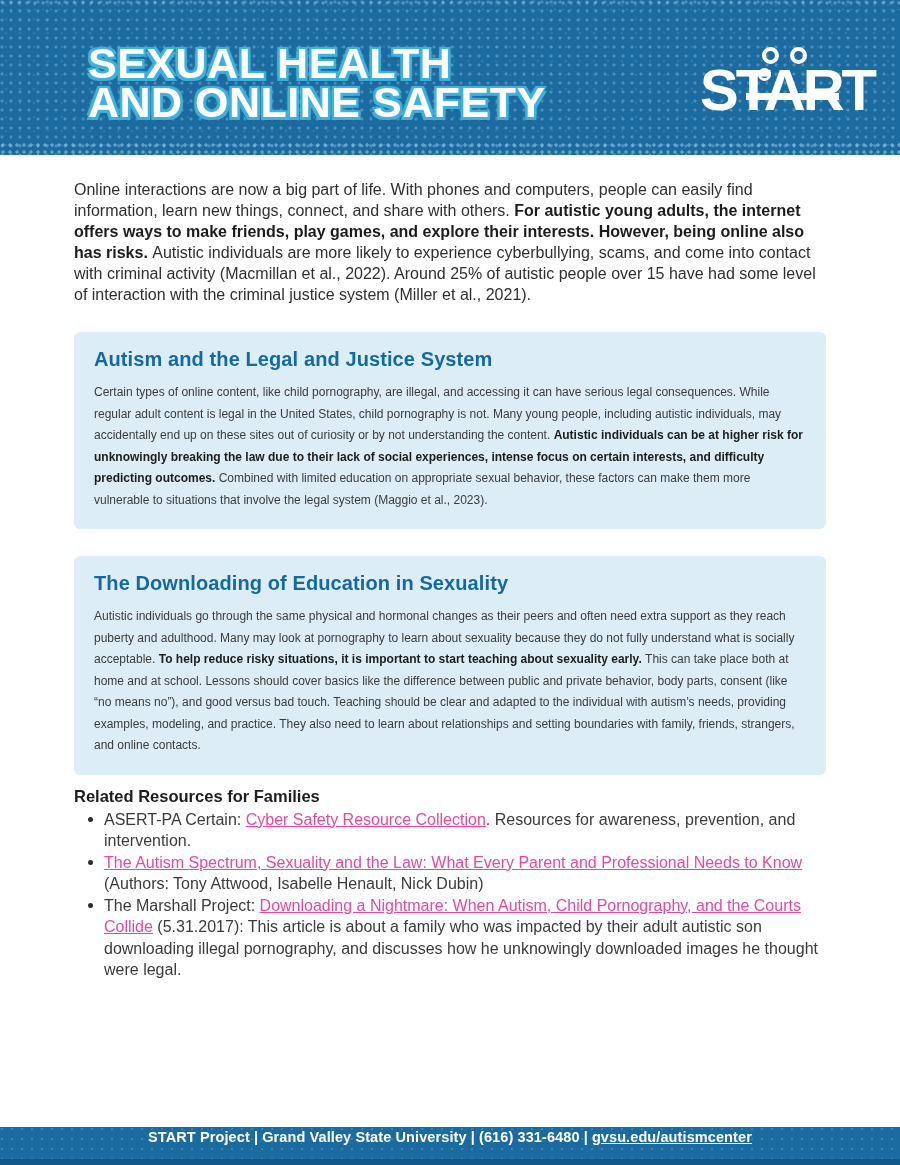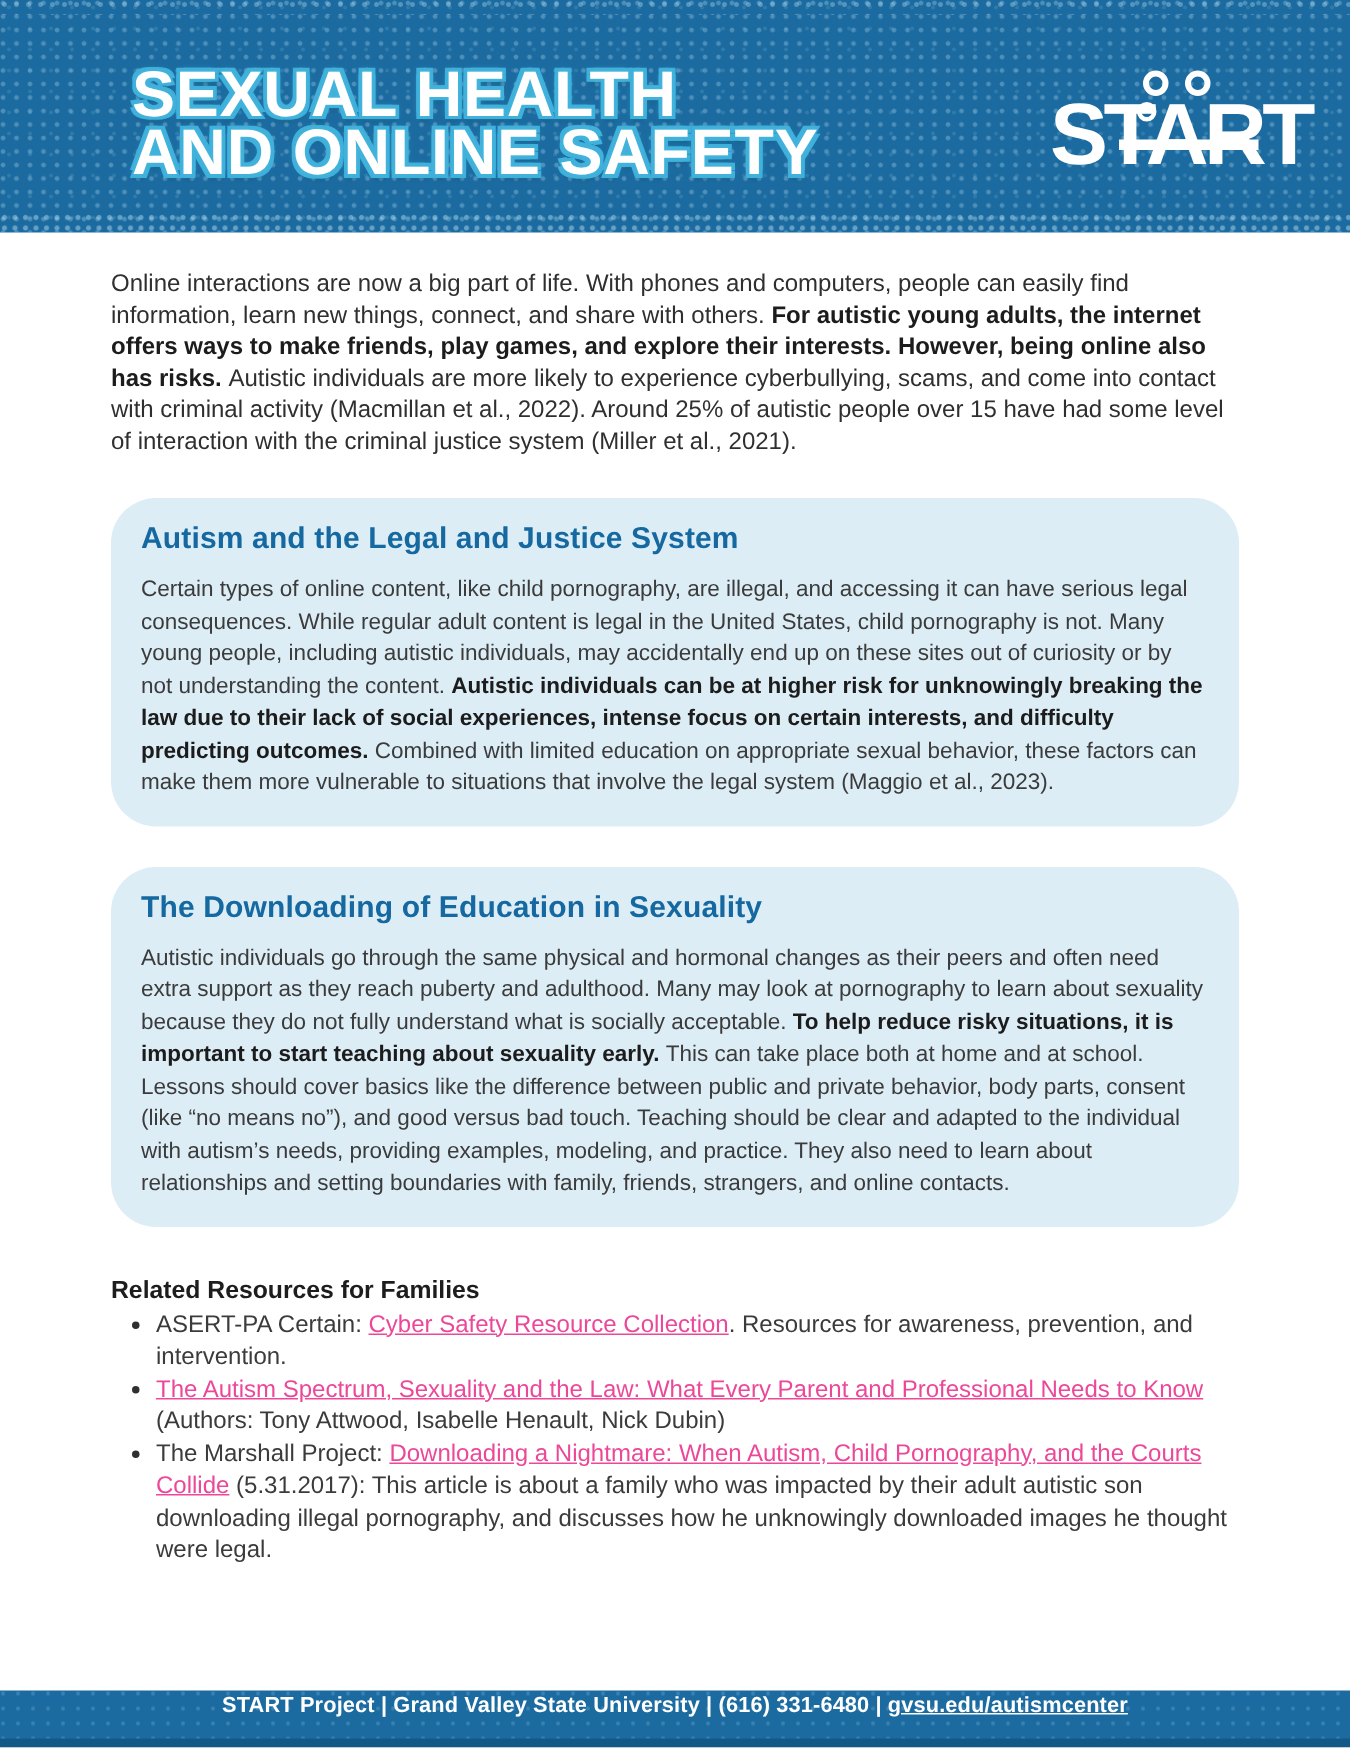--- a/index.html
+++ b/index.html
@@ -56,30 +56,30 @@
   .logo-bar   { position:absolute; left:46px; top:48px; width:93px; height:6.5px; background:#ffffff; }
 
   
   .content { padding:0 74px; }
   .intro {
     margin-top:24px; font-size:16px; line-height:21px; color:#2f2f2f;
   }
   strong { color:#1c1c1c; }
 
   .infobox {
-    background:#dcedf6; border-radius:30px;
+    background:#dcedf6; border-radius:6px;
     padding:16px 20px 18px; margin-top:27px;
   }
   .infobox h2 {
     color:#1568a0; font-size:20px; font-weight:800; margin-bottom:11px;
     letter-spacing:0.1px;
   }
-  .infobox p { font-size:15px; line-height:21.5px; color:#3b3b3b; }
+  .infobox p { font-size:12px; line-height:21.5px; color:#3b3b3b; }
 
-  .resources { margin-top:33px; }
+  .resources { margin-top:12px; }
   .resources h3 { font-size:16.5px; font-weight:800; color:#1d1d1d; margin-bottom:3px; }
   .resources ul { list-style:none; margin:0; padding:0; }
   .resources li {
     position:relative; padding-left:30px;
     font-size:16px; line-height:21.5px; color:#3b3b3b;
   }
   .resources li::before {
     content:""; position:absolute; left:14px; top:8.5px;
     width:5px; height:5px; border-radius:50%; background:#2f2f2f;
   }

